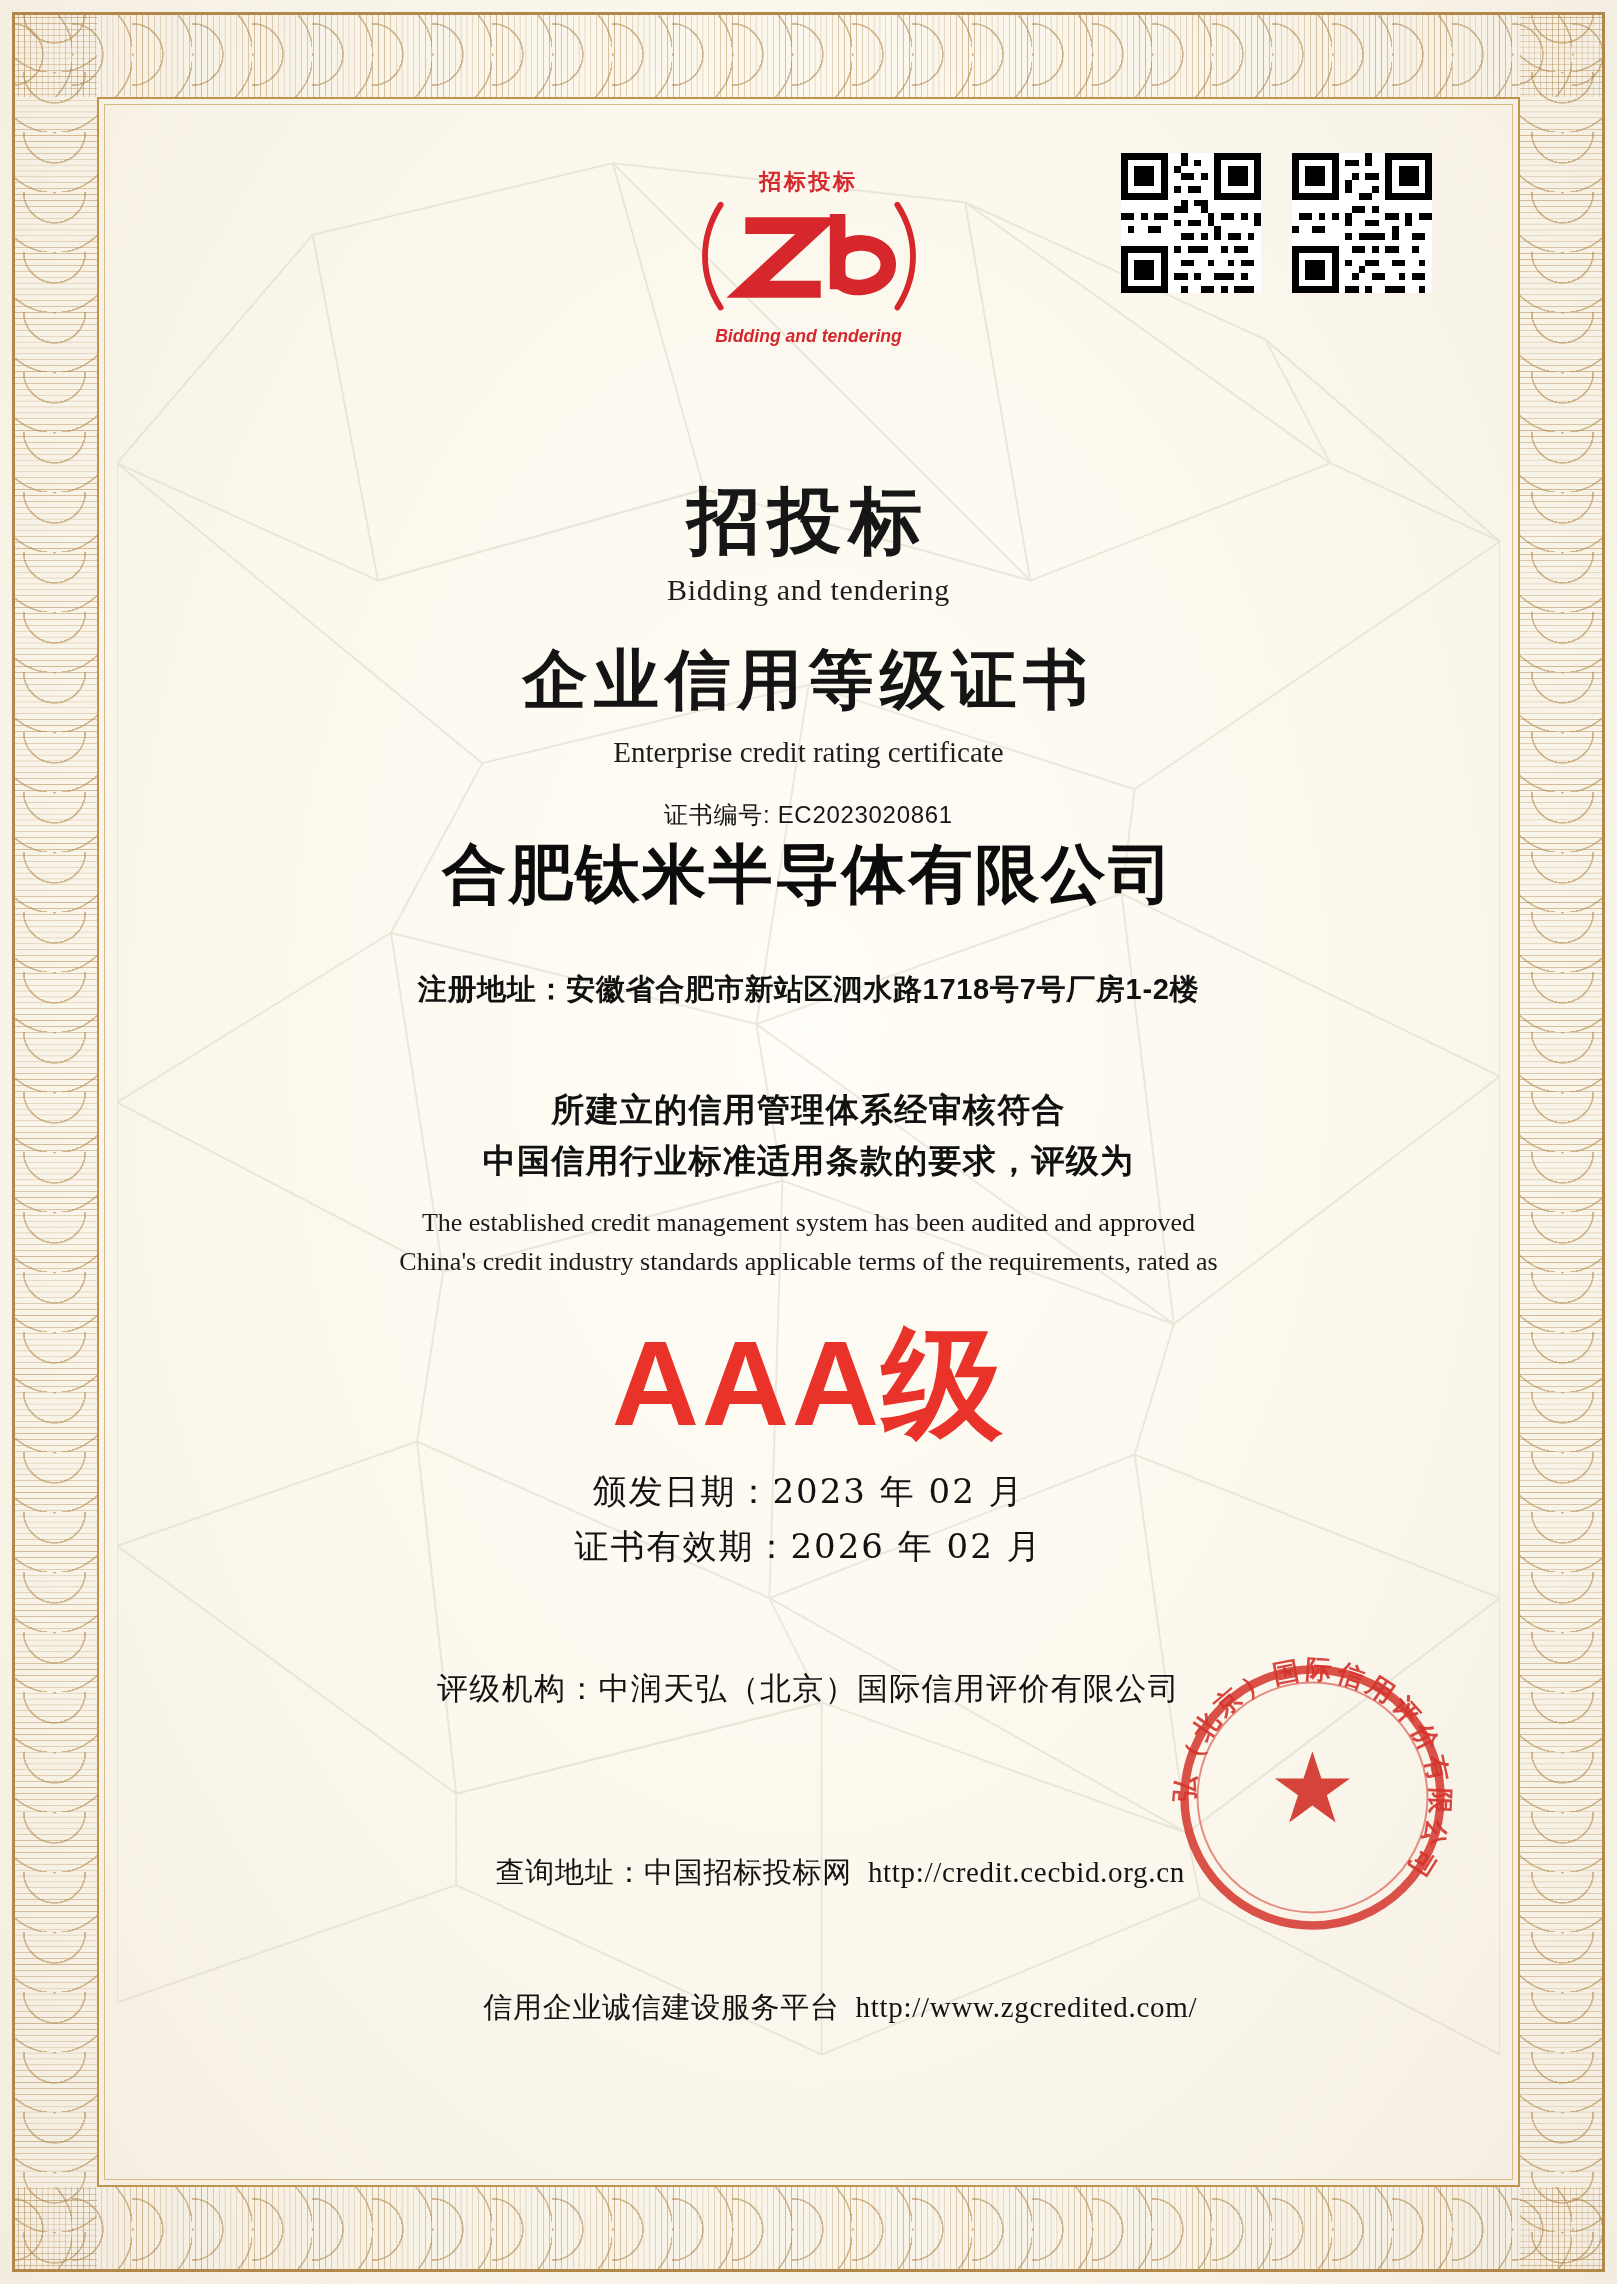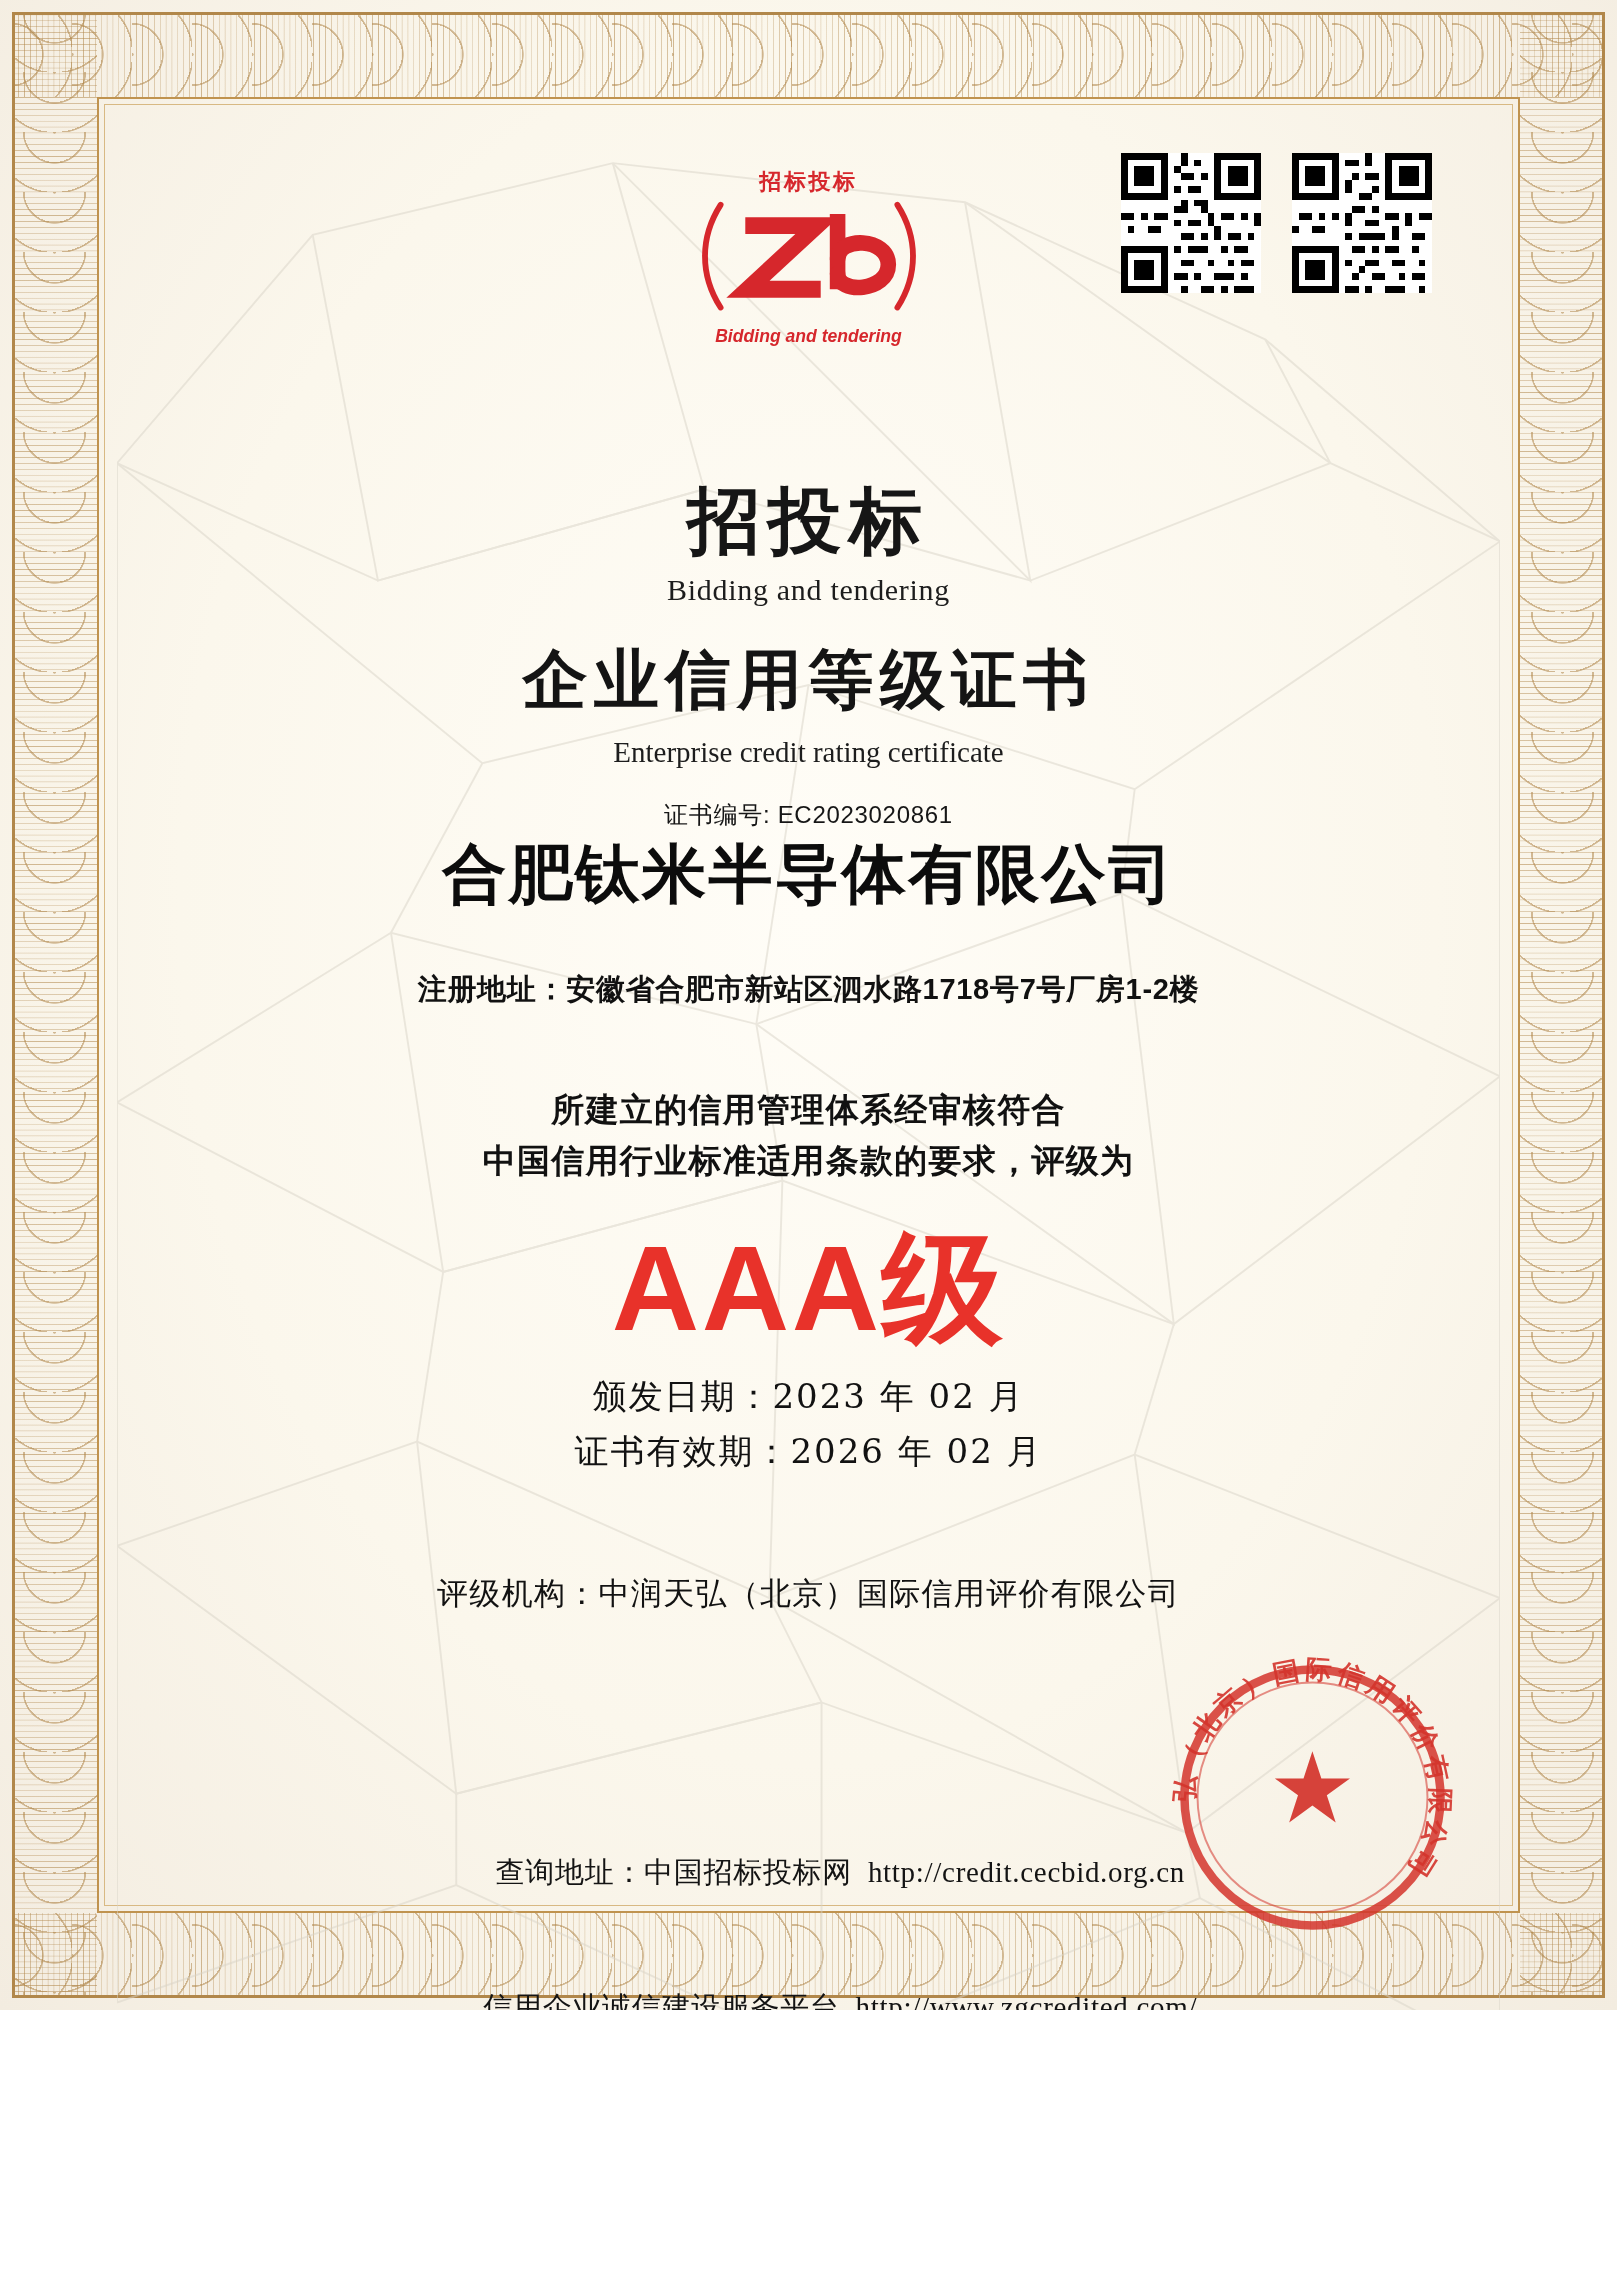--- a/index.html
+++ b/index.html
@@ -11,21 +11,21 @@
     width: 1617px;
     height: 2284px;
     font-family: "Liberation Serif", "DejaVu Serif", serif;
     overflow: hidden;
   }
 
   
   .certificate {
     position: relative;
     width: 1617px;
-    height: 2010px;
+    height: 2284px;
     background:
       radial-gradient(ellipse at 50% 45%, #fffdf7 0%, #fbf7ec 55%, #f3ece0 100%);
     box-sizing: border-box;
     overflow: hidden;
   }
 
   
   .border-frame {
     position: absolute;
     inset: 0;
@@ -477,20 +477,24 @@
 
     <div class="company">合肥钛米半导体有限公司</div>
 
     <div class="address">注册地址：安徽省合肥市新站区泗水路1718号7号厂房1-2楼</div>
 
     <div class="statement-cn">
       <div>所建立的信用管理体系经审核符合</div>
       <div>中国信用行业标准适用条款的要求，评级为</div>
     </div>
 
+    <div class="statement-en">
+      <div>The established credit management system has been audited and approved</div>
+      <div>China's credit industry standards applicable terms of the requirements, rated as</div>
+    </div>
 
     <div class="grade">AAA级</div>
 
     <div class="date-line">颁发日期：2023 年 02 月</div>
     <div class="date-line">证书有效期：2026 年 02 月</div>
 
     <div class="agency">评级机构：中润天弘（北京）国际信用评价有限公司</div>
 
     <div class="footer">
       <div class="footer-row">

